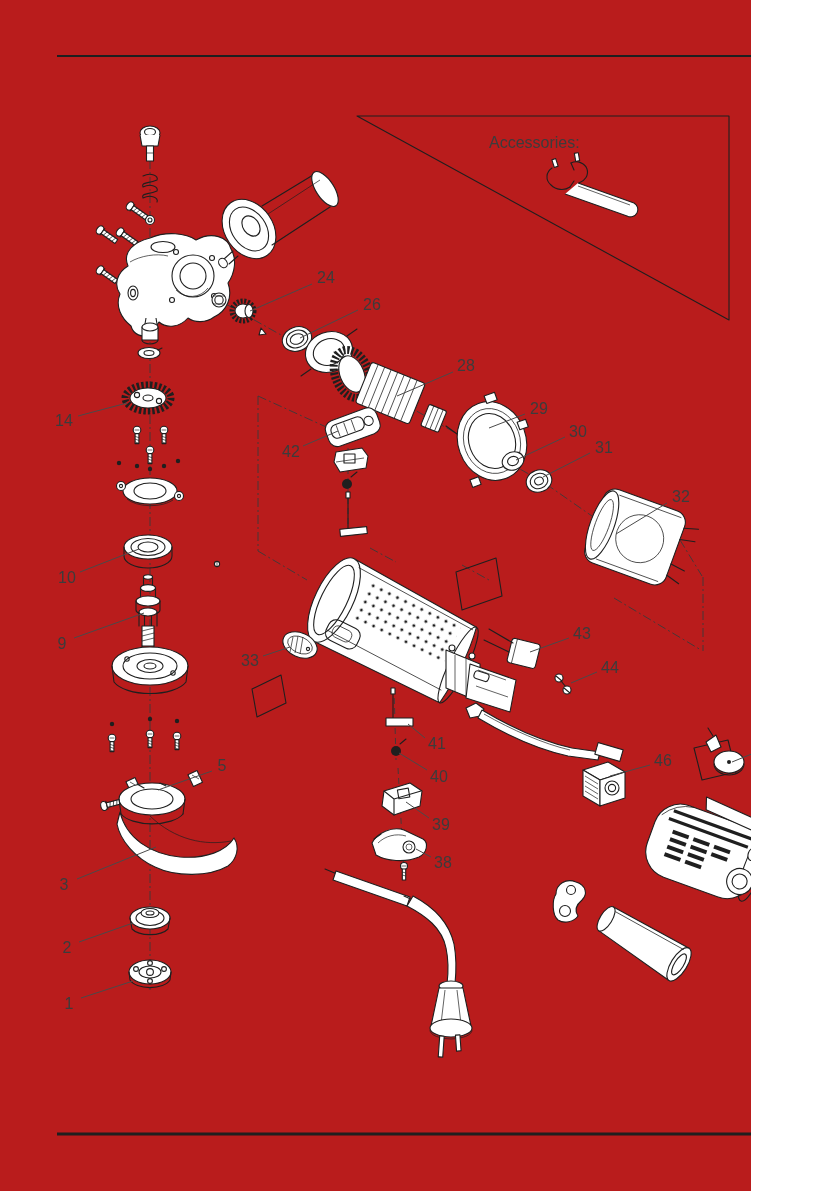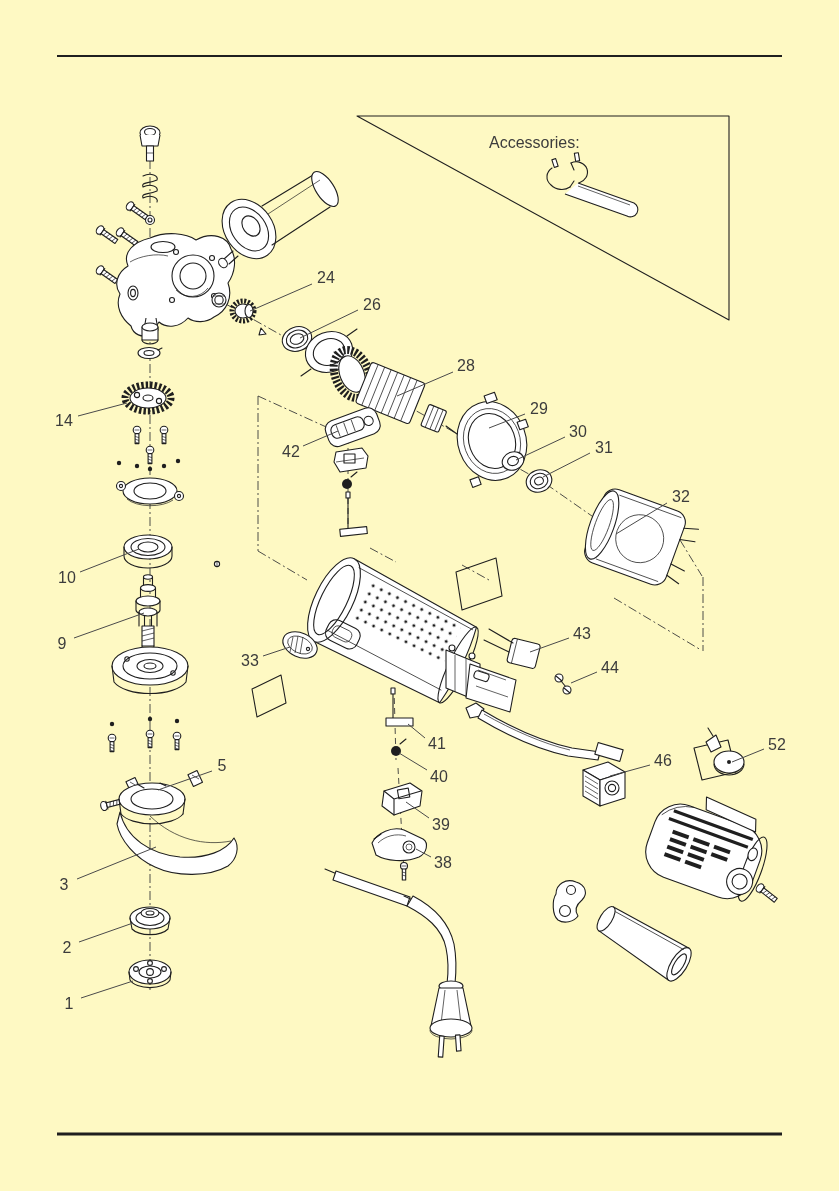--- a/index.html
+++ b/index.html
@@ -1,16 +1,16 @@
 <!DOCTYPE html>
 <html><head>
 <meta charset="utf-8">
 <style>
   html,body{margin:0;padding:0;background:#ffffff;}
-  .page{position:relative;width:839px;height:1191px;background:#fef9c3;overflow:hidden;
+  .page{position:relative;width:751px;height:1191px;background:#b91c1c;overflow:hidden;
         font-family:"Liberation Sans",sans-serif;}
   svg{position:absolute;left:0;top:0;}
   
   .ln{stroke:#1f1f1f;stroke-width:1.1;fill:none;stroke-linecap:round;stroke-linejoin:round;}
   .fl{stroke:#1f1f1f;stroke-width:1.1;fill:#ffffff;stroke-linejoin:round;}
   .thin{stroke:#1f1f1f;stroke-width:.7;fill:none;}
   .dk{fill:#1f1f1f;stroke:none;}
   .teeth{fill:none;stroke:#1f1f1f;}
   .dd{stroke:#3a3a3a;stroke-width:.9;fill:none;stroke-dasharray:9 3 2 3;}
   .dash{stroke:#3a3a3a;stroke-width:.9;fill:none;stroke-dasharray:6 4;}

